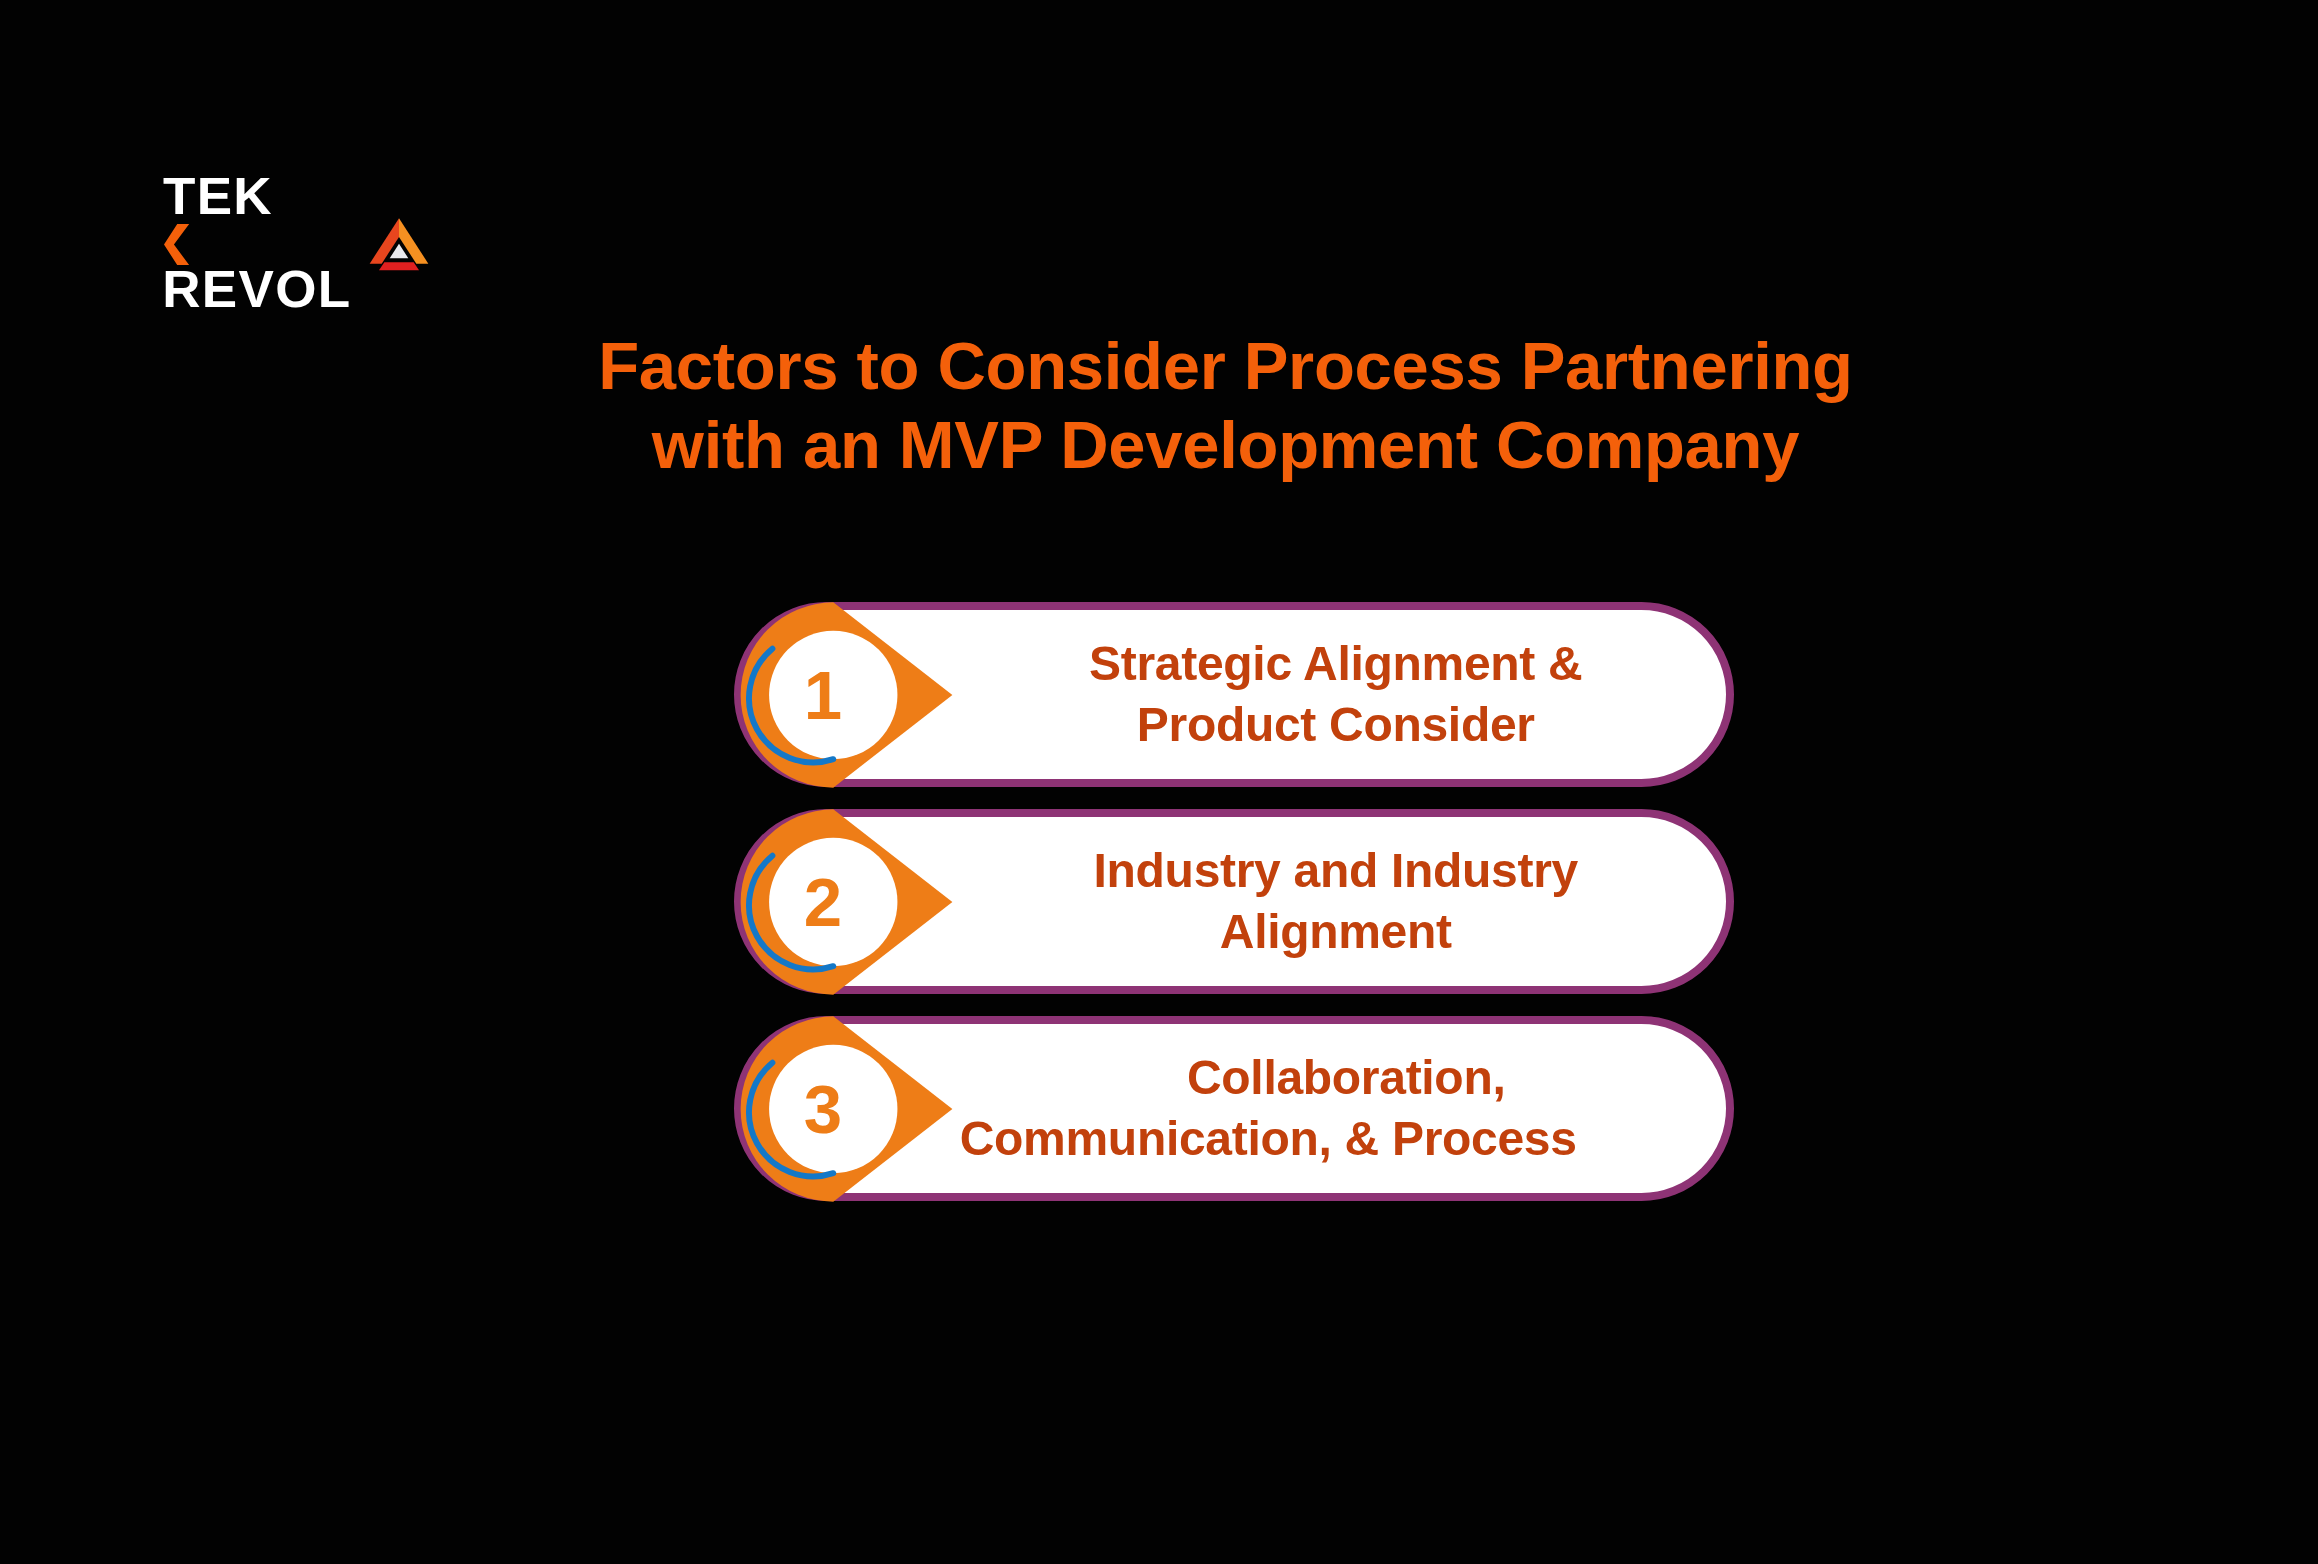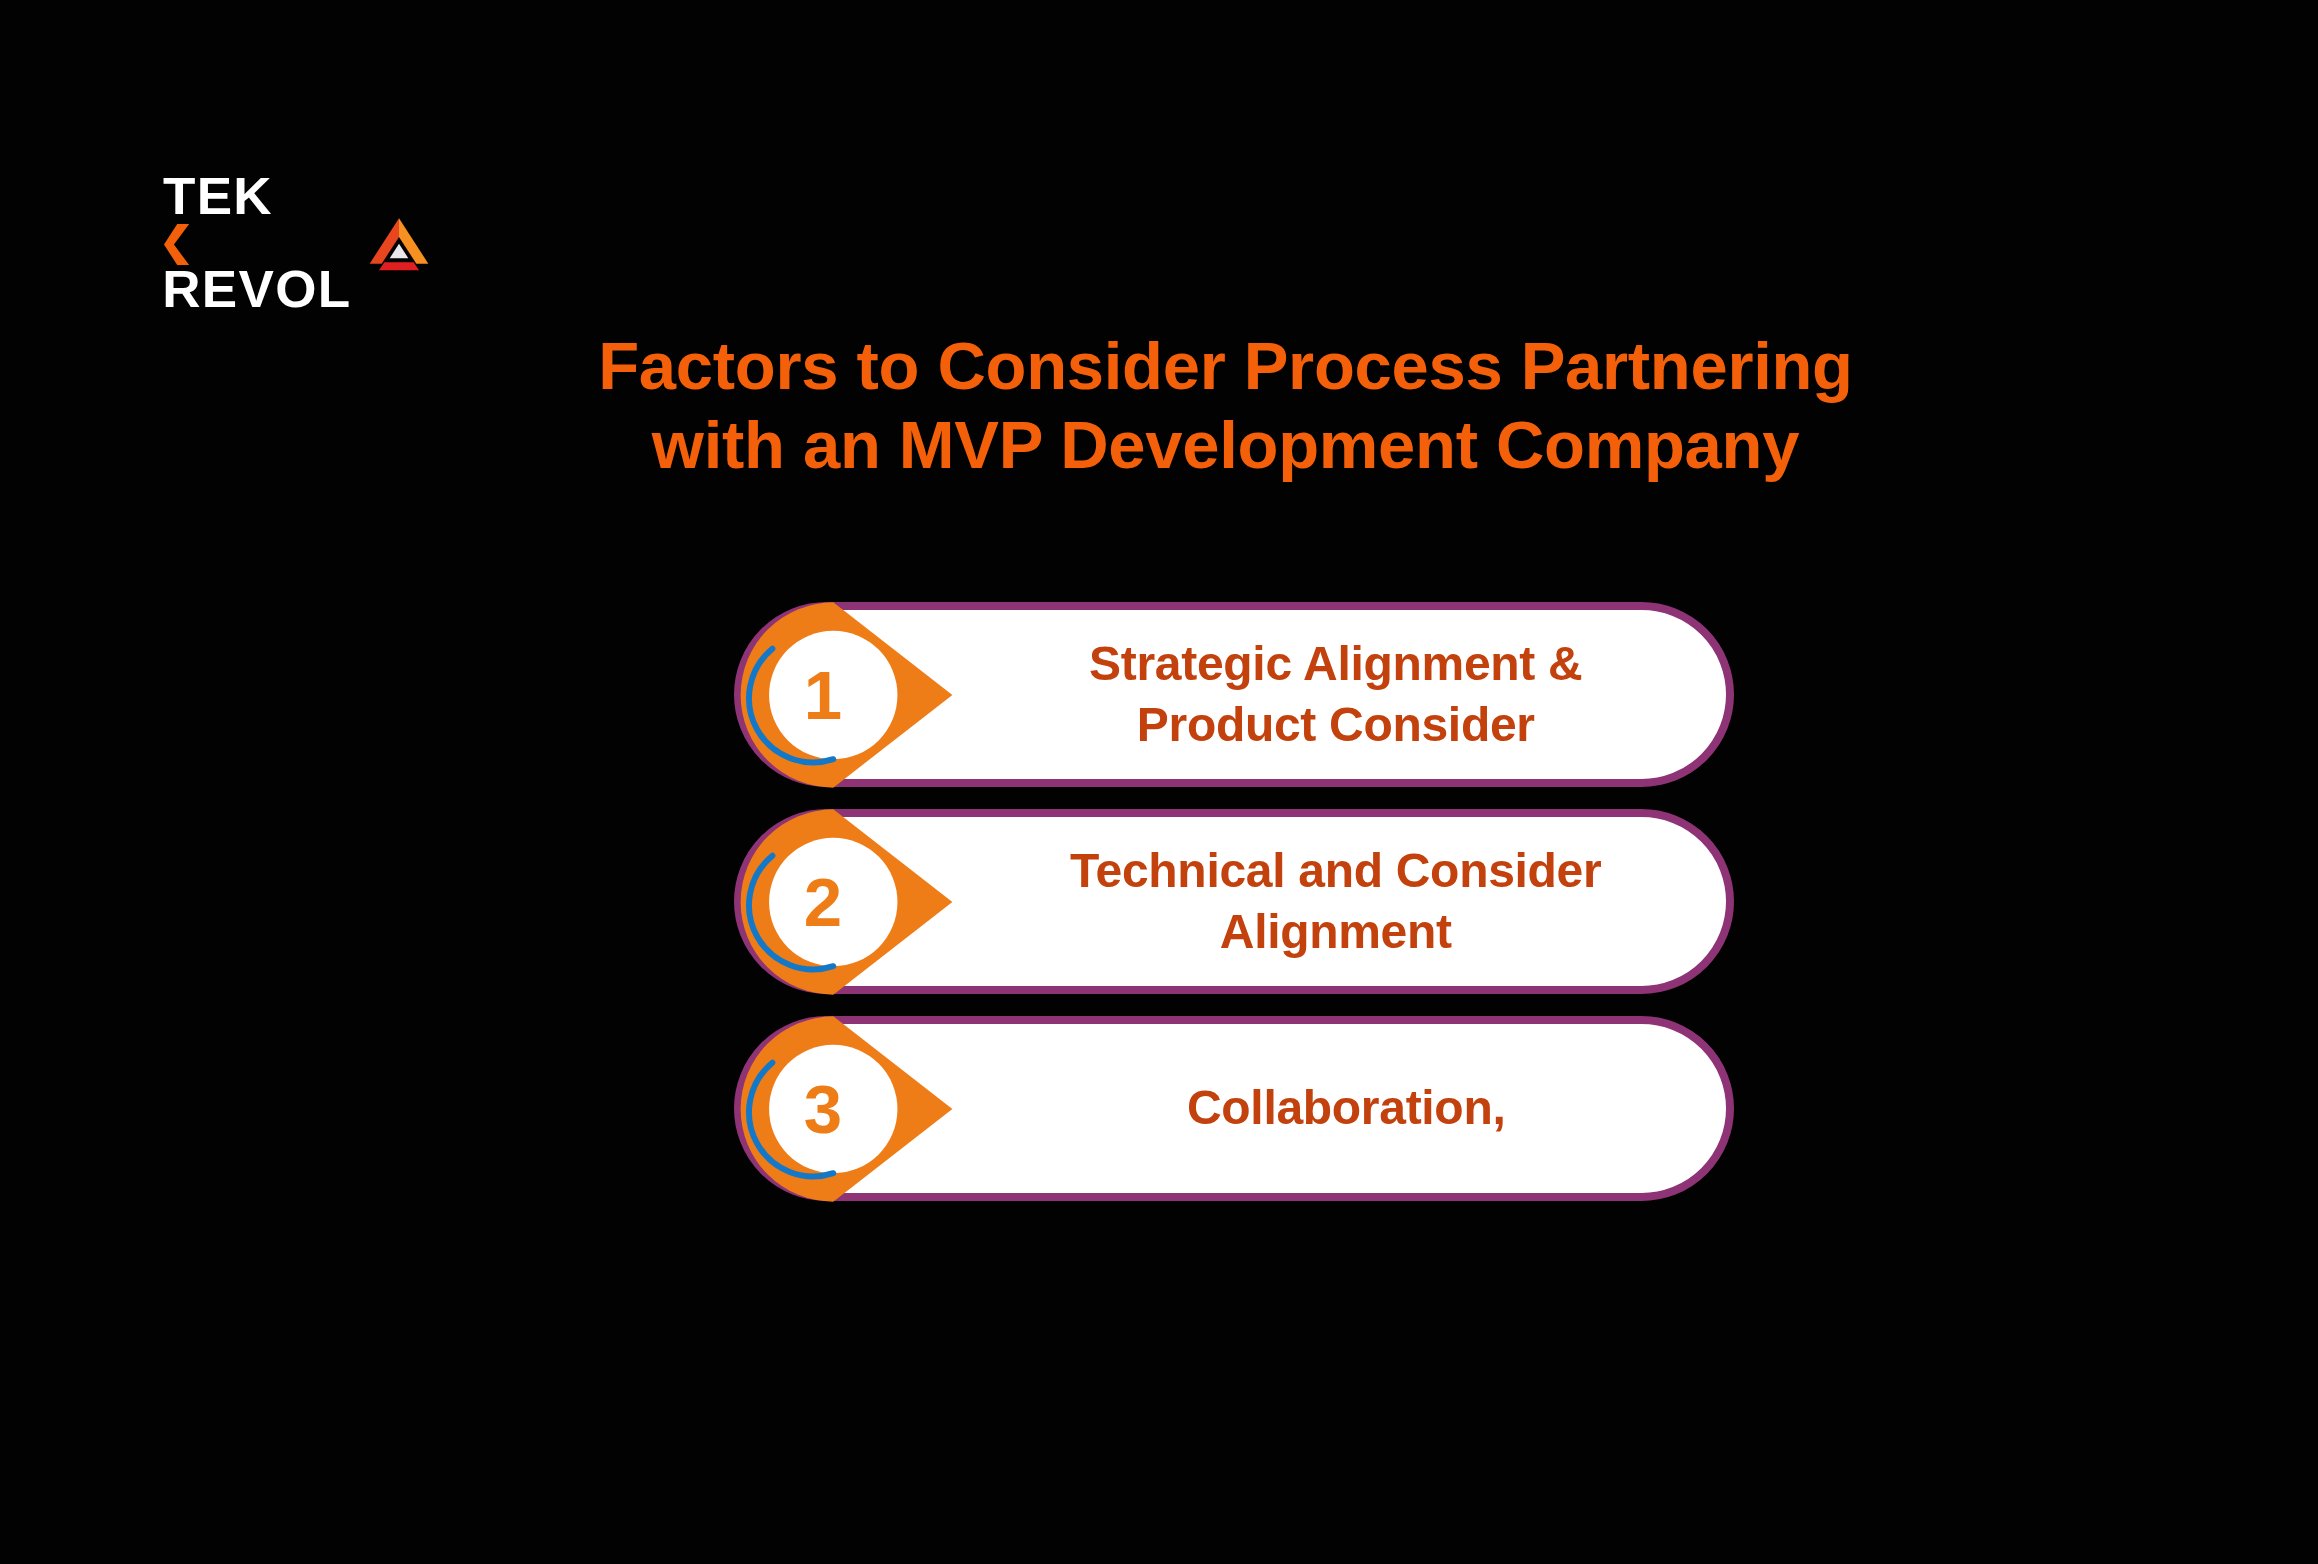--- a/index.html
+++ b/index.html
@@ -199,34 +199,35 @@
     <div class="card">
       <div class="badge">
         <svg viewBox="0 0 340 300" xmlns="http://www.w3.org/2000/svg">
           <path d="M150 10 A140 140 0 1 0 150 290 L330 150 Z" fill="#EE7D17"></path>
           <circle cx="150" cy="150" r="97" fill="#ffffff"></circle>
           <path d="M150 247 A97 97 0 0 1 58 80" fill="none" stroke="#1478C8" stroke-width="9" stroke-linecap="round"></path>
         </svg>
         <div class="badge-num">2</div>
       </div>
       <div class="card-text">
-        <span class="cline">Technical and Consider</span>
+        <span class="cline">Industry and Industry</span>
         <span class="cline">Alignment</span>
       </div>
     </div>
 
     <div class="card card--wide">
       <div class="badge">
         <svg viewBox="0 0 340 300" xmlns="http://www.w3.org/2000/svg">
           <path d="M150 10 A140 140 0 1 0 150 290 L330 150 Z" fill="#EE7D17"></path>
           <circle cx="150" cy="150" r="97" fill="#ffffff"></circle>
           <path d="M150 247 A97 97 0 0 1 58 80" fill="none" stroke="#1478C8" stroke-width="9" stroke-linecap="round"></path>
         </svg>
         <div class="badge-num">3</div>
       </div>
       <div class="card-text">
         <span class="cline">Collaboration,</span>
+        <span class="cline">Communication, &amp; Process</span>
       </div>
     </div>
 
   </div>
 </div>
 
 
 </body></html>

